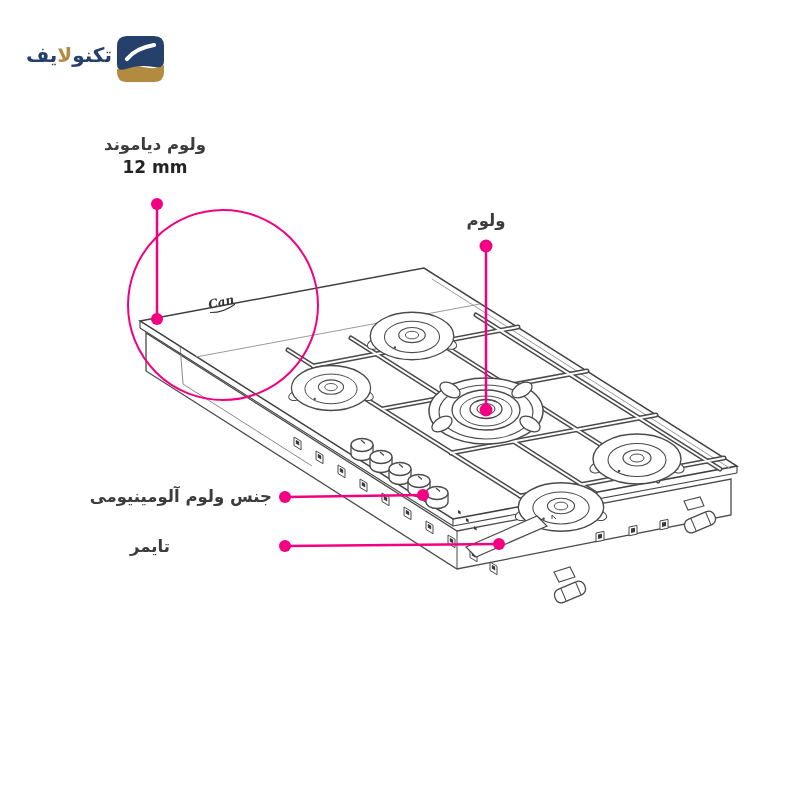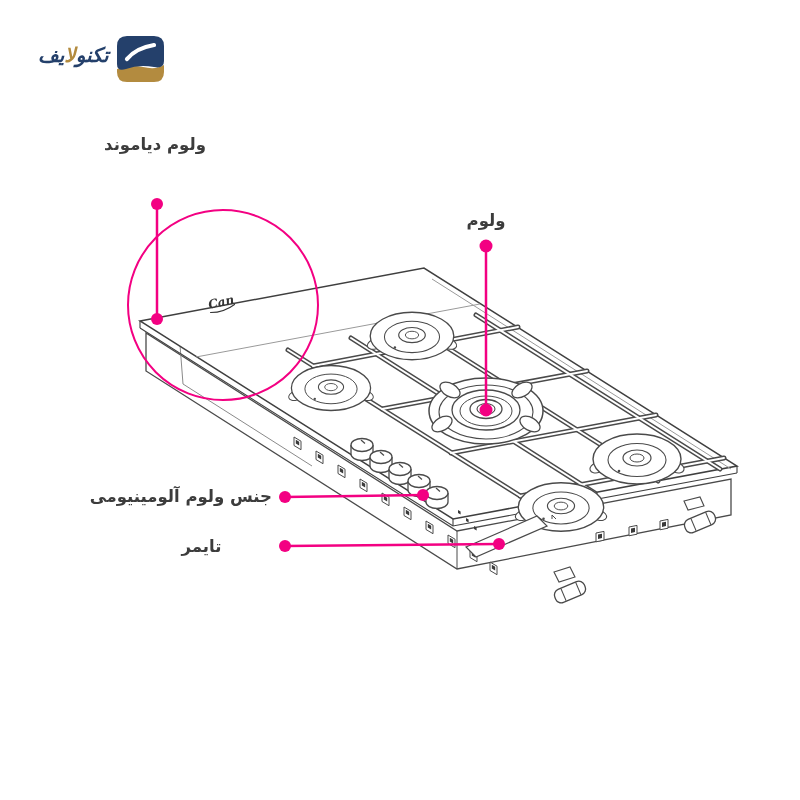--- a/index.html
+++ b/index.html
@@ -5,36 +5,36 @@
   html,body{margin:0;padding:0;}
   body{
     width:800px;height:800px;position:relative;background:#ffffff;
     font-family:"DejaVu Sans",sans-serif;overflow:hidden;
   }
   
   .brand{position:absolute;left:38px;top:34px;width:130px;height:52px;}
   .brand-text{
     position:absolute;left:0;top:9px;width:74px;text-align:left;
     font-size:20px;font-weight:bold;direction:rtl;white-space:nowrap;
-    color:#24406b;letter-spacing:0;font-style:italic;
+    color:#24406b;letter-spacing:0;
   }
   .brand-text .gold{color:#b38b3f;}
   .brand-icon{position:absolute;left:79px;top:2px;}
   
   .ann{
     position:absolute;color:#3c3c3c;font-size:16.5px;font-weight:600;
     direction:rtl;line-height:23px;white-space:nowrap;
   }
   .ann .latin{
     direction:ltr;font-weight:bold;color:#232323;font-size:17px;display:block;
   }
   .lab-diamond{left:85px;top:133px;width:140px;text-align:center;}
   .lab-wok{left:436px;top:209px;width:100px;text-align:center;}
   .lab-knob{left:100px;top:485px;width:172px;text-align:left;}
-  .lab-timer{left:130px;top:535px;width:143px;text-align:center;}
+  .lab-timer{left:130px;top:535px;width:143px;text-align:left;}
   
   svg.scene{position:absolute;left:0;top:0;}
 </style>
 </head>
 <body>
 
 <div class="brand">
   <div class="brand-text"><span>تکنو</span><span class="gold">لا</span><span>یف</span></div>
   <svg class="brand-icon" width="47" height="46" viewBox="0 0 47 46">
     <rect x="0" y="0" width="47" height="46" rx="10" fill="#ffffff"></rect>
@@ -186,20 +186,21 @@
     <circle cx="285" cy="497" r="6" stroke="none"></circle>
     <circle cx="423" cy="495" r="6" stroke="none"></circle>
     <line x1="285" y1="546" x2="499" y2="544" stroke-width="2.5"></line>
     <circle cx="285" cy="546" r="6" stroke="none"></circle>
     <circle cx="499" cy="544" r="6" stroke="none"></circle>
   </g>
 </svg>
 
 <div class="ann lab-diamond">
   <span>ولوم دیاموند</span>
+  <span class="latin">12 mm</span>
 </div>
 <div class="ann lab-wok">
   <span>ولوم</span>
 </div>
 <div class="ann lab-knob">
   <span>جنس ولوم آلومینیومی</span>
 </div>
 <div class="ann lab-timer">
   <span>تایمر</span>
 </div>

